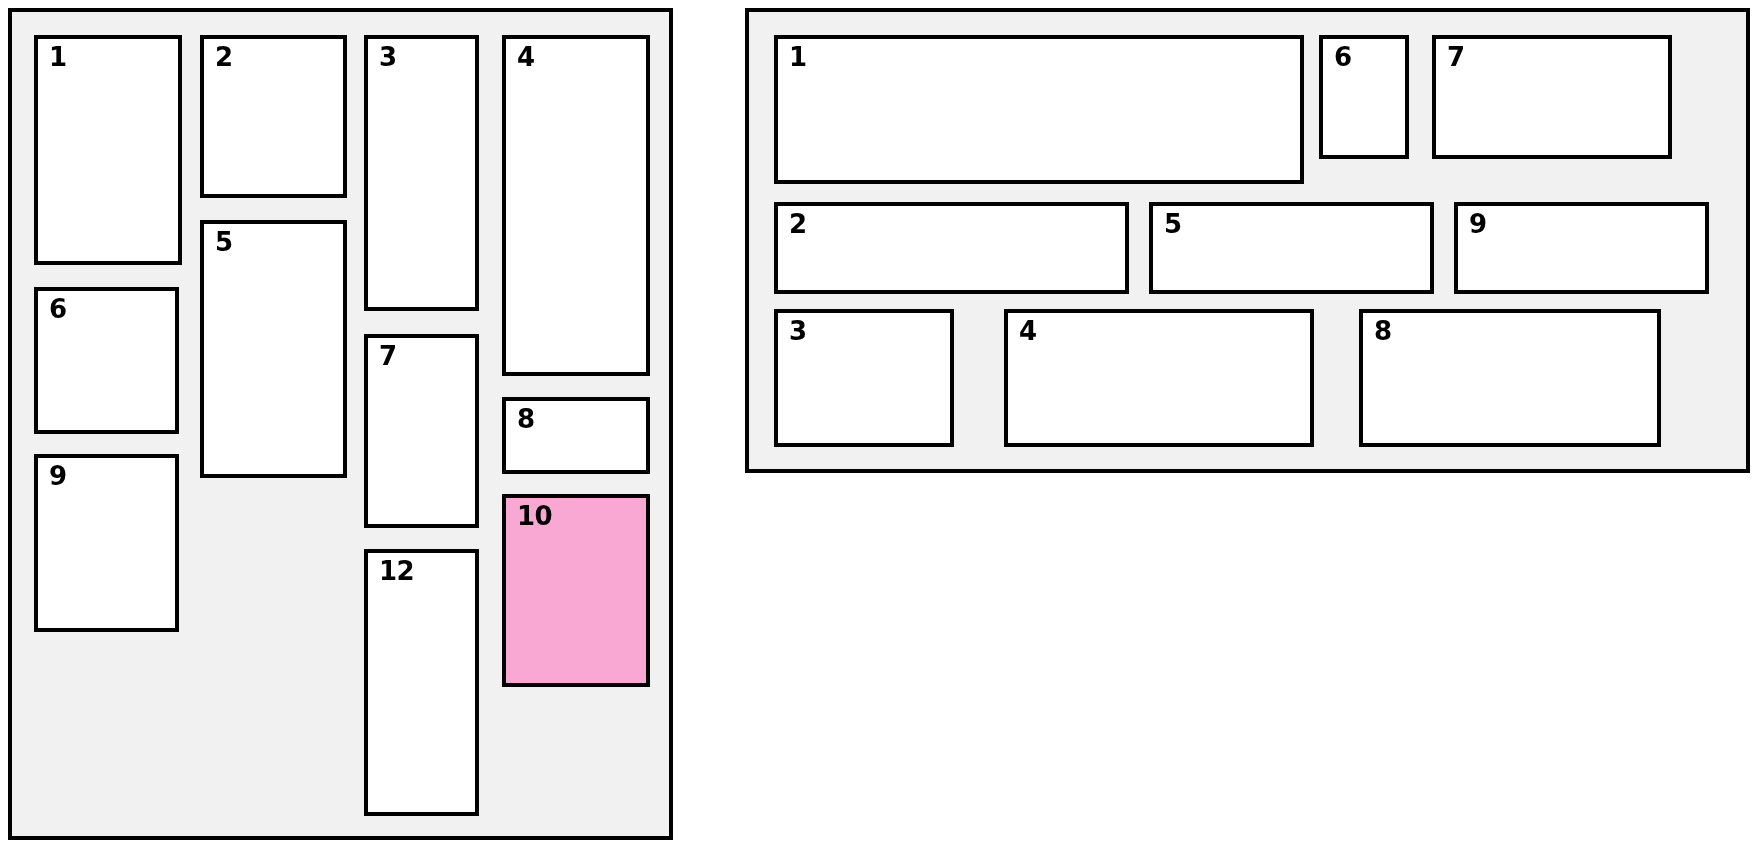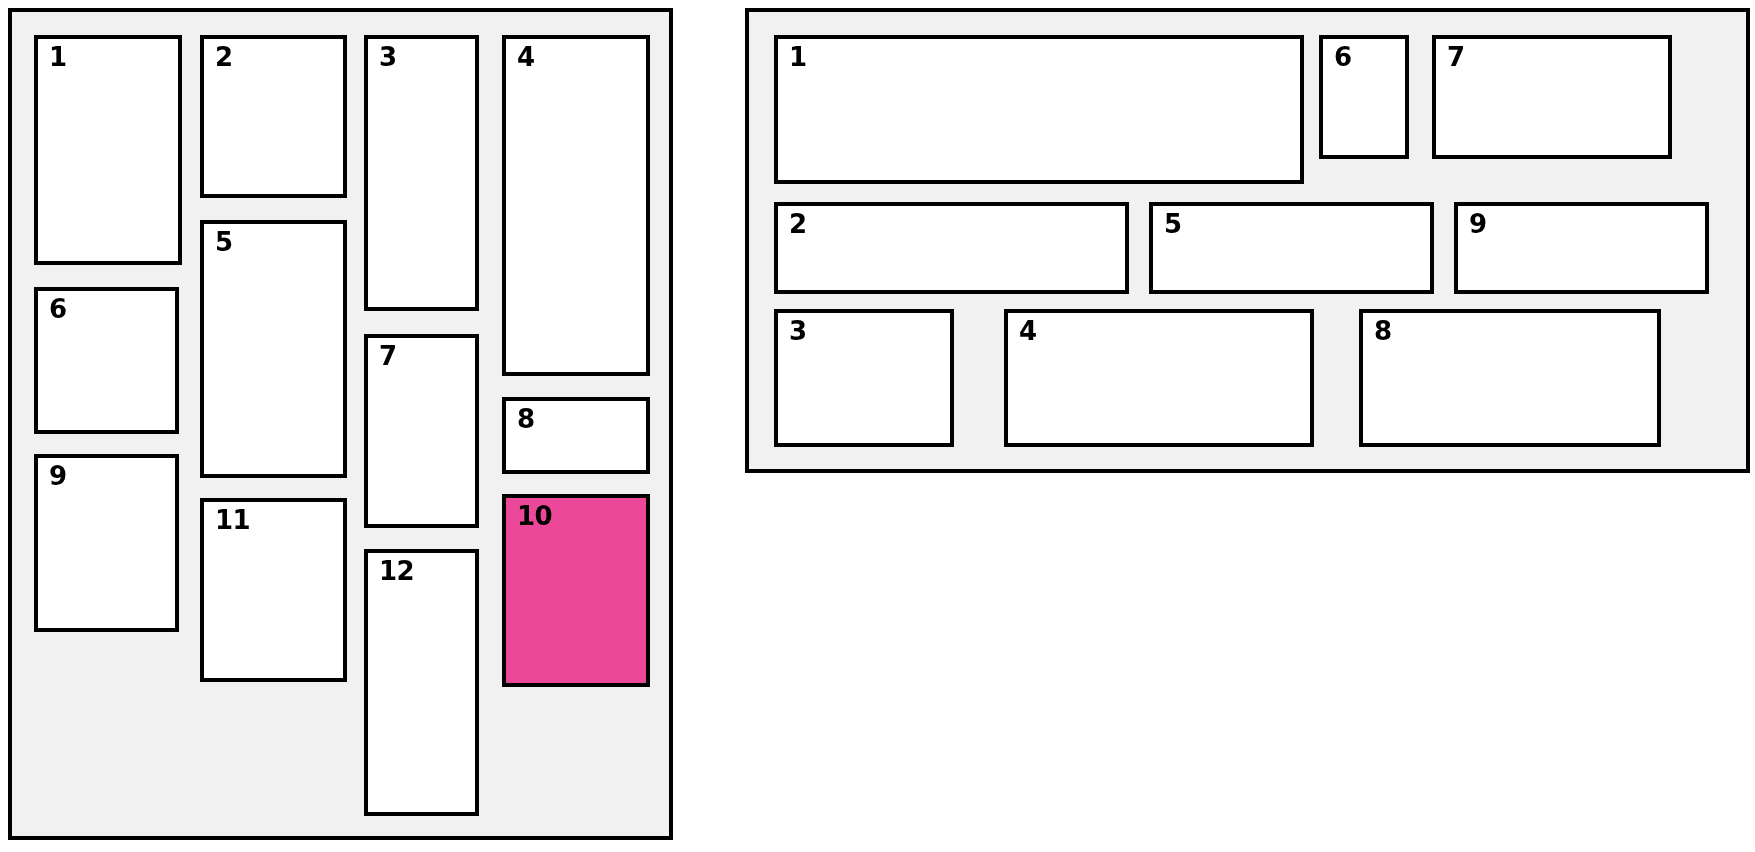--- a/index.html
+++ b/index.html
@@ -75,25 +75,22 @@
       </div>
       <div class="box" style="left: 352px; top: 322px; width: 115px; height: 194px; background: rgb(255, 255, 255); border-color: rgb(0, 0, 0);">
         <span class="box-label">7</span>
       </div>
       <div class="box" style="left: 490px; top: 385px; width: 148px; height: 77px; background: rgb(255, 255, 255); border-color: rgb(0, 0, 0);">
         <span class="box-label">8</span>
       </div>
       <div class="box" style="left: 22px; top: 442px; width: 145px; height: 178px; background: rgb(255, 255, 255); border-color: rgb(0, 0, 0);">
         <span class="box-label">9</span>
       </div>
-      <div class="box" style="left: 490px; top: 482px; width: 148px; height: 193px; background: #ec4899; border-color: rgb(0, 0, 0);">
+      <div class="box" style="left: 490px; top: 482px; width: 148px; height: 193px; background: #f9a8d4; border-color: rgb(0, 0, 0);">
         <span class="box-label">10</span>
-      </div>
-      <div class="box" style="left: 188px; top: 486px; width: 147px; height: 184px; background: rgb(255, 255, 255); border-color: rgb(0, 0, 0);">
-        <span class="box-label">11</span>
       </div>
       <div class="box" style="left: 352px; top: 537px; width: 115px; height: 267px; background: rgb(255, 255, 255); border-color: rgb(0, 0, 0);">
         <span class="box-label">12</span>
       </div>
     </div>
     <div class="panel" style="left: 745px; top: 8px; width: 1005px; height: 465px; background: rgb(241, 241, 241); border-color: rgb(0, 0, 0);">
       <div class="box" style="left: 25px; top: 23px; width: 530px; height: 149px; background: rgb(255, 255, 255); border-color: rgb(0, 0, 0);">
         <span class="box-label">1</span>
       </div>
       <div class="box" style="left: 25px; top: 190px; width: 355px; height: 92px; background: rgb(255, 255, 255); border-color: rgb(0, 0, 0);">

